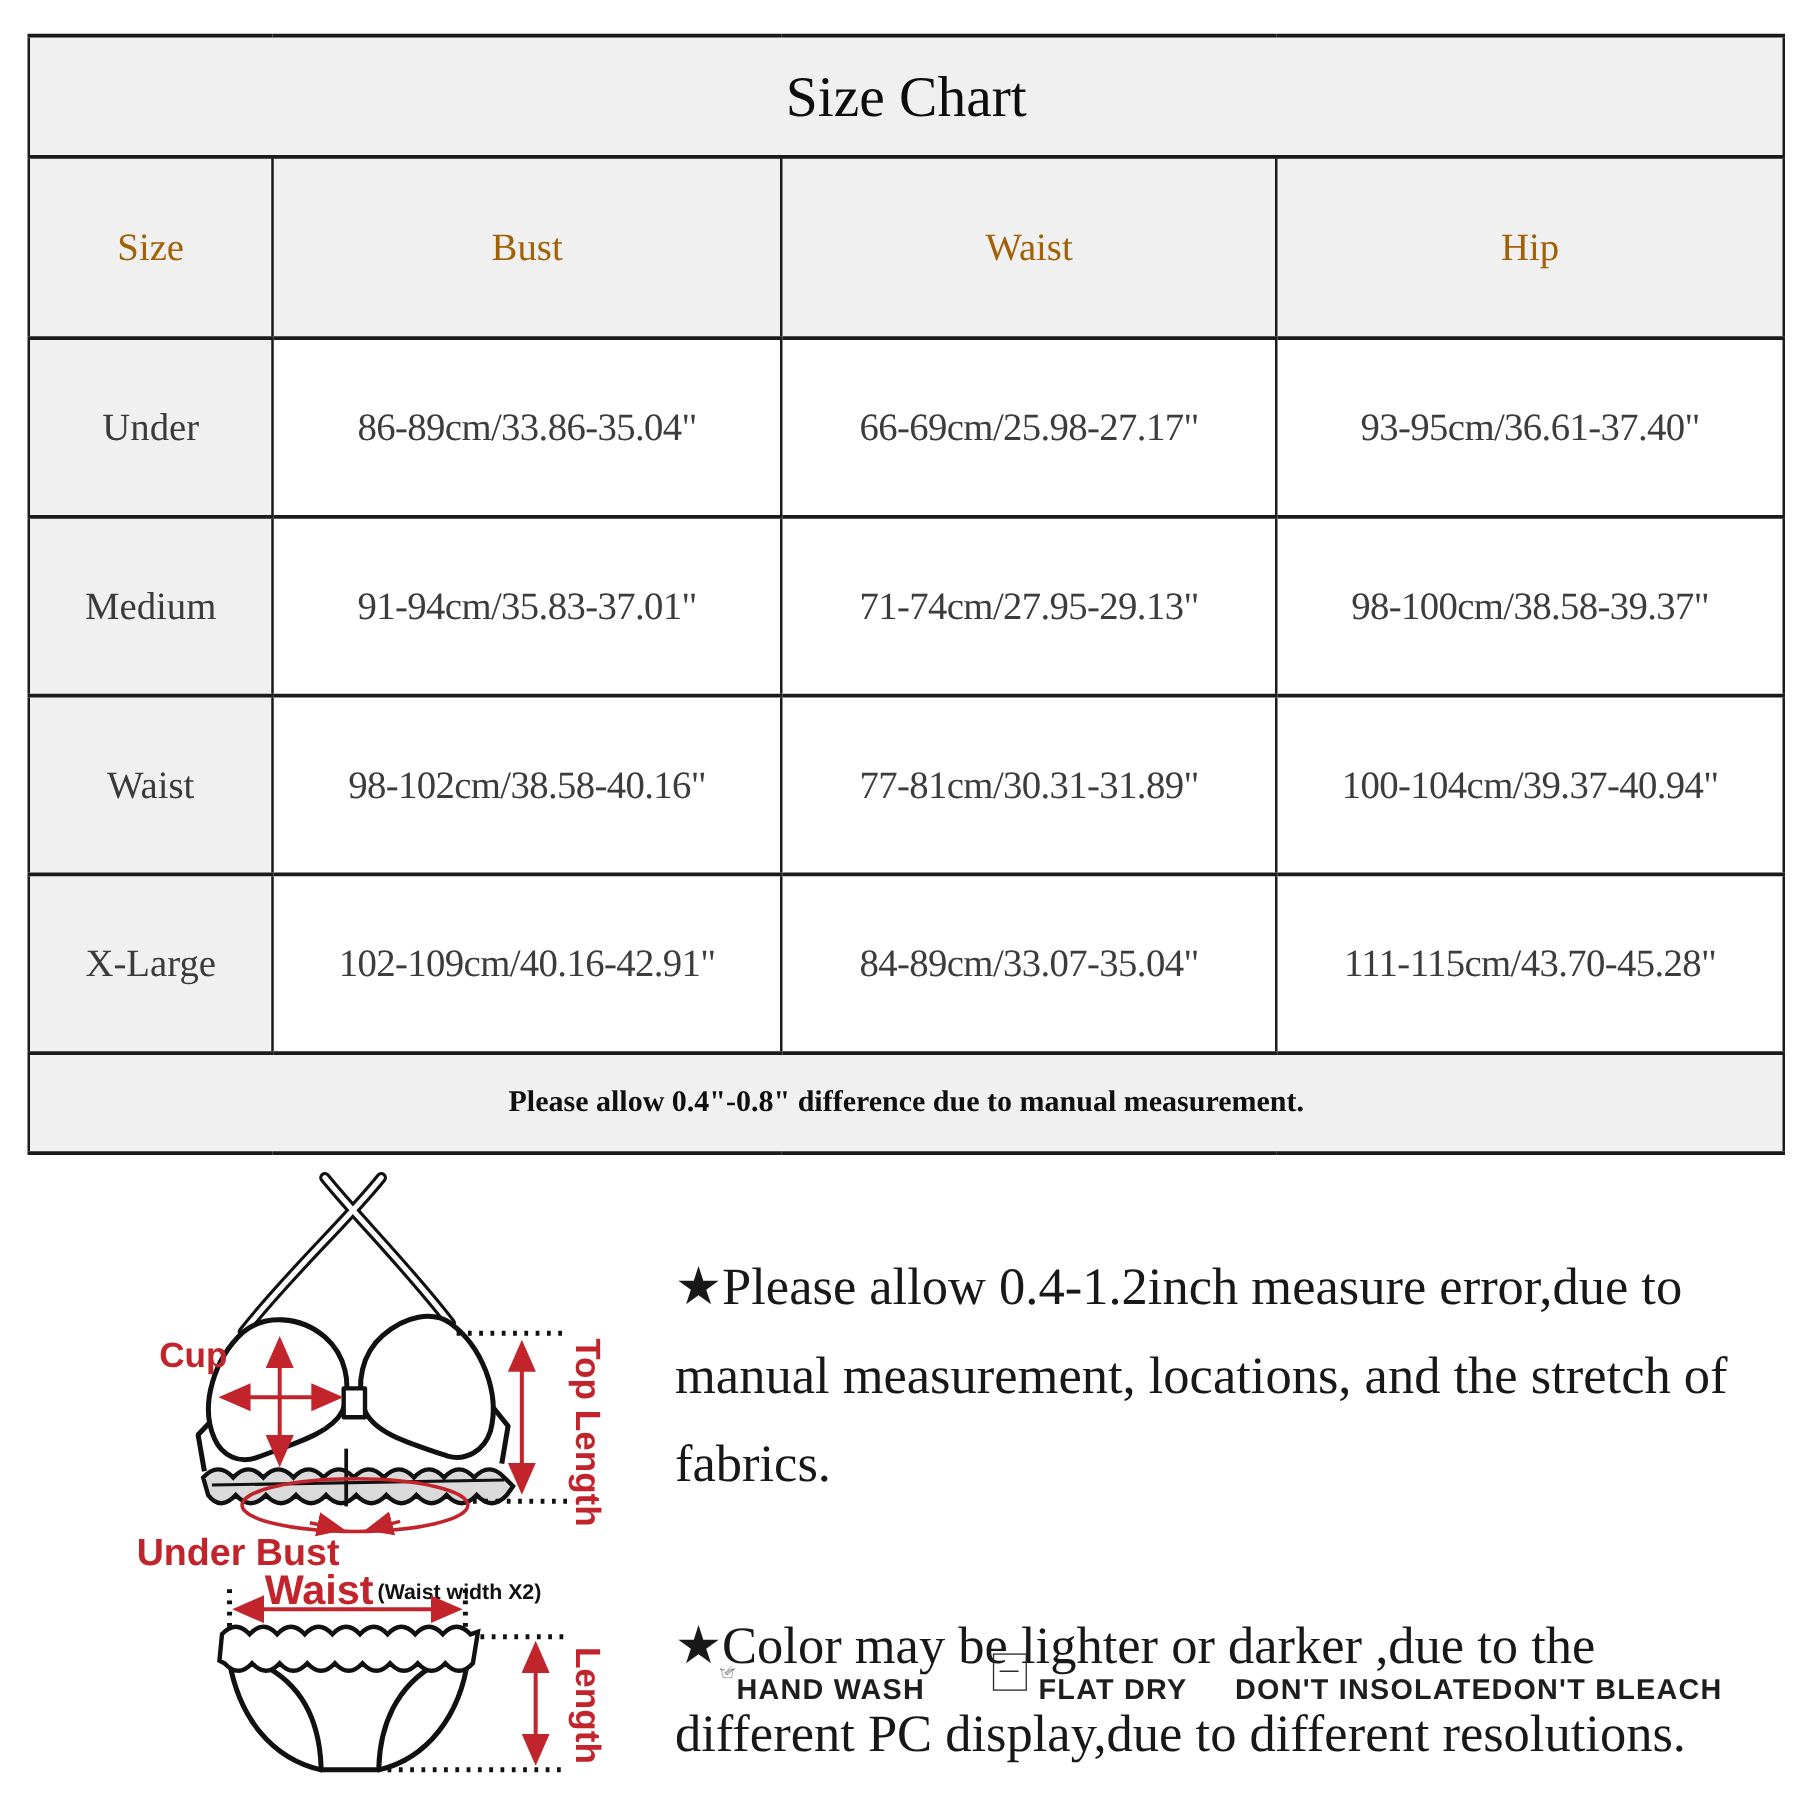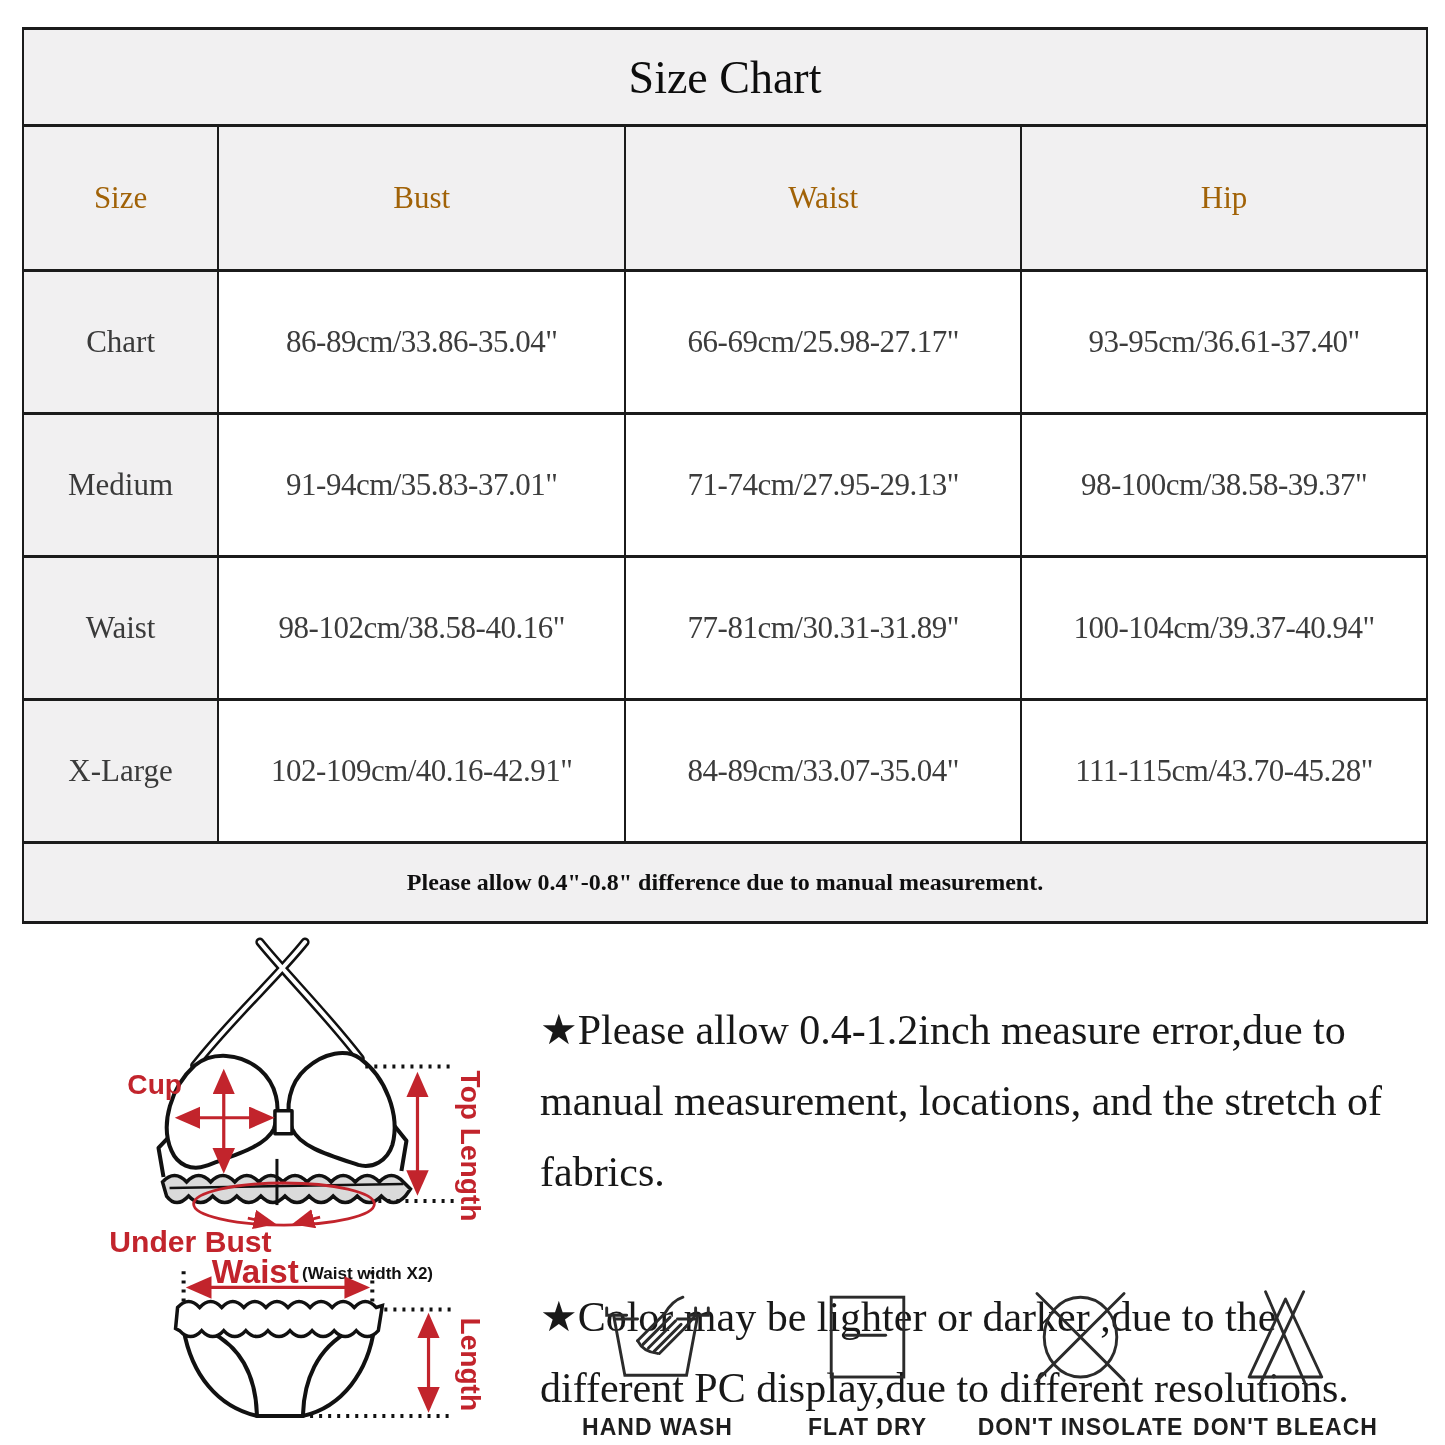--- a/index.html
+++ b/index.html
@@ -29,21 +29,21 @@
   .notes {
     position:absolute; left:540px; top:924px; width:915px;
     font-size:42px; line-height:71px; color:#181818; white-space:pre-line;
   }
   .notes .note { margin:0 0 3px 0; }
 
   
   .diagram { position:absolute; left:57px; top:918px; width:466px; height:527px; }
 
   
-  .care-item { position:absolute; top:1288px; display:flex; flex-direction:column; align-items:center; }
+  .care-item { position:absolute; top:1288px; display:flex; flex-direction:row; align-items:center; }
   .care-item .glyph { height:100px; }
   .care-item .care-label {
     margin-top:26px; font-family:"Liberation Sans", sans-serif;
     font-size:23px; font-weight:700; color:#1e1e1e; letter-spacing:1px; white-space:nowrap;
   }
   .ci-1 { left:575px; width:165px; }
   .ci-2 { left:785px; width:165px;justify-content:space-between; }
   .ci-3 { left:988px; width:185px; }
   .ci-4 { left:1193px; width:185px; }
 
@@ -64,21 +64,21 @@
       <tr class="r-title">
     <th class="title-cell" colspan="4">Size Chart</th>
   </tr>
   <tr class="r-head">
     <th class="head-cell">Size</th>
     <th class="head-cell">Bust</th>
     <th class="head-cell">Waist</th>
     <th class="head-cell">Hip</th>
   </tr>
   <tr class="r-data">
-    <td class="size-cell">Chart</td>
+    <td class="size-cell">Under</td>
     <td class="data-cell">86-89cm/33.86-35.04"</td>
     <td class="data-cell">66-69cm/25.98-27.17"</td>
     <td class="data-cell">93-95cm/36.61-37.40"</td>
   </tr>
   <tr class="r-data">
     <td class="size-cell">Medium</td>
     <td class="data-cell">91-94cm/35.83-37.01"</td>
     <td class="data-cell">71-74cm/27.95-29.13"</td>
     <td class="data-cell">98-100cm/38.58-39.37"</td>
   </tr>

